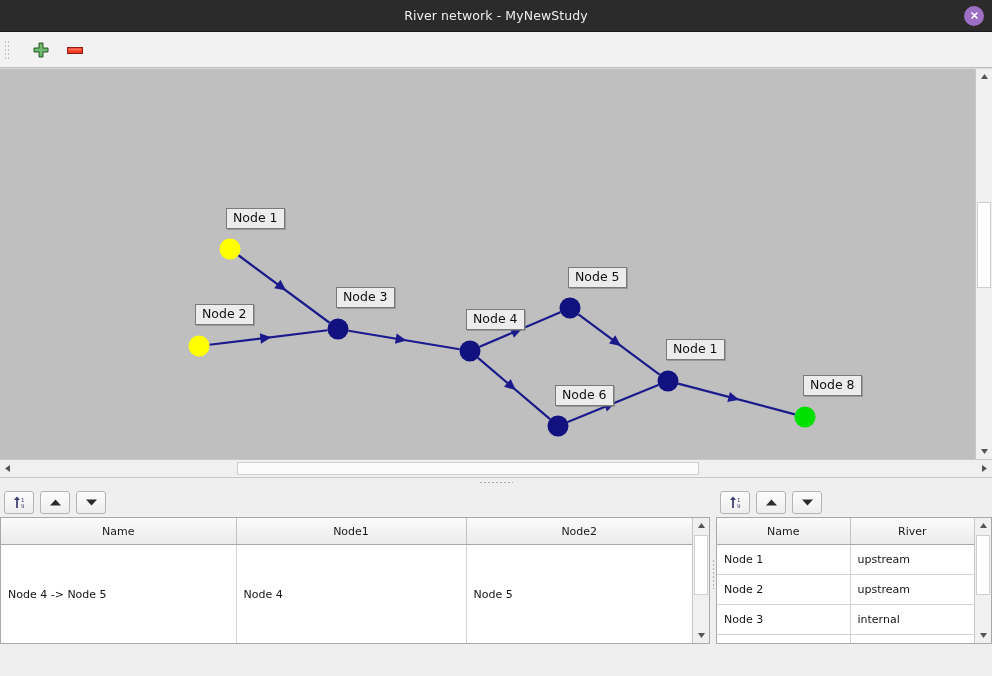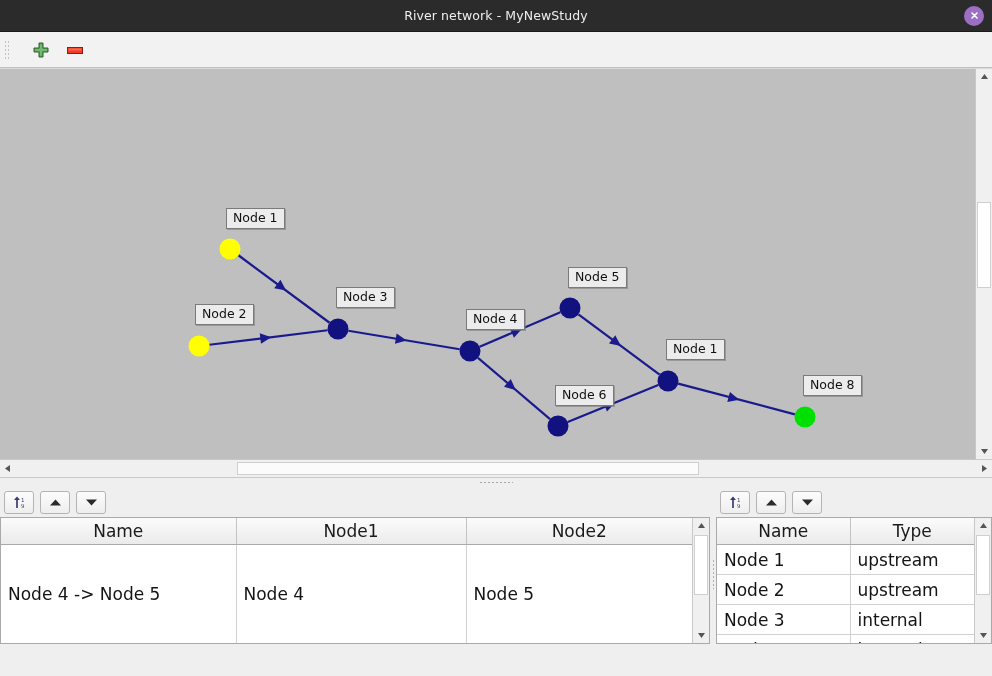--- a/index.html
+++ b/index.html
@@ -193,21 +193,21 @@
     margin: 0;
     box-sizing: border-box;
     overflow: hidden;
   }
   .pane-left .table-wrap { margin: 0 0 16px 0; }
   .pane-right .table-wrap { margin: 0 0 16px 0; }
   table.grid {
     border-collapse: collapse;
     table-layout: fixed;
     width: 100%;
-    font-size: 17px;
+    font-size: 11px;
     color: #141414;
   }
   table.grid th {
     background: linear-gradient(to bottom, #fbfbfb, #ebebeb);
     border-right: 1px solid #c3c3c3;
     border-bottom: 1px solid #a9a9a9;
     font-weight: normal;
     height: 24px;
     text-align: center;
     color: #1a1a1a;
@@ -438,21 +438,21 @@
       </div>
       <div class="table-wrap">
         <table class="grid" id="nodes-table">
           <colgroup>
               <col style="width:133px">
               <col style="width:auto">
             </colgroup>
           <thead>
               <tr>
                 <th>Name</th>
-                <th style="border-right: none;">Type</th>
+                <th style="border-right: none;">River</th>
               </tr>
             </thead>
           <tbody>
               <tr>
                 <td>Node 1</td>
                 <td style="border-right: none;">upstream</td>
               </tr>
               <tr>
                 <td>Node 2</td>
                 <td style="border-right: none;">upstream</td>

